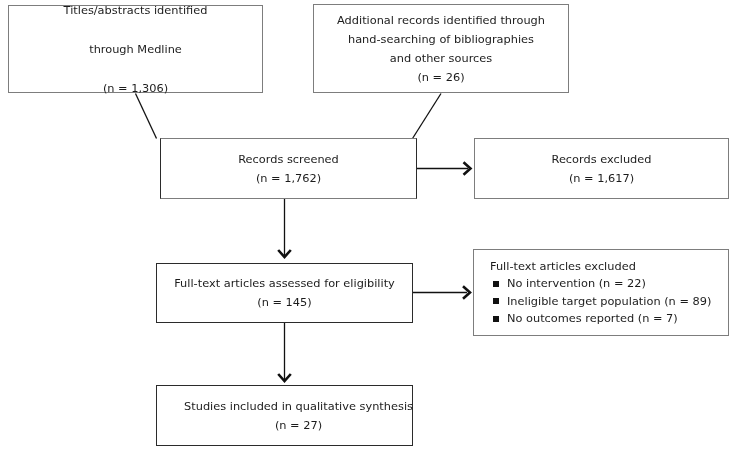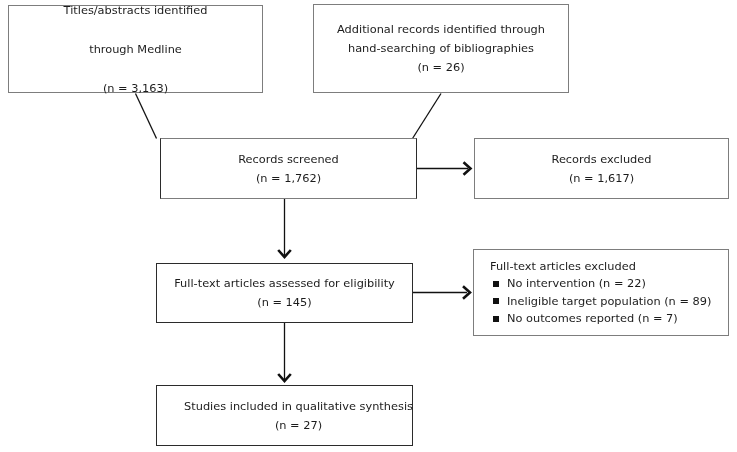--- a/index.html
+++ b/index.html
@@ -91,26 +91,27 @@
       <polyline points="463.5,162.2 470.5,168.5 463.5,174.8" stroke-width="2.6"></polyline>
 
       <line x1="413" y1="292.5" x2="467" y2="292.5" stroke-width="1.3"></line>
       <polyline points="463,286.2 470,292.5 463,298.8" stroke-width="2.6"></polyline>
     </g>
   </svg>
 
   <div class="node" id="box-identified-medline">
     <span class="line">Titles/abstracts identified</span>
     <span class="line">through Medline</span>
-    <span class="line">(n = 3,163)</span>
+    <span class="line">(n = 1,306)</span>
   </div>
 
   <div class="node" id="box-identified-other">
     <span class="line">Additional records identified through</span>
     <span class="line">hand-searching of bibliographies</span>
+    <span class="line">and other sources</span>
     <span class="line">(n = 26)</span>
   </div>
 
   <div class="node" id="box-records-screened">
     <span class="line">Records screened</span>
     <span class="line">(n = 1,762)</span>
   </div>
 
   <div class="node" id="box-records-excluded">
     <span class="line">Records excluded</span>

